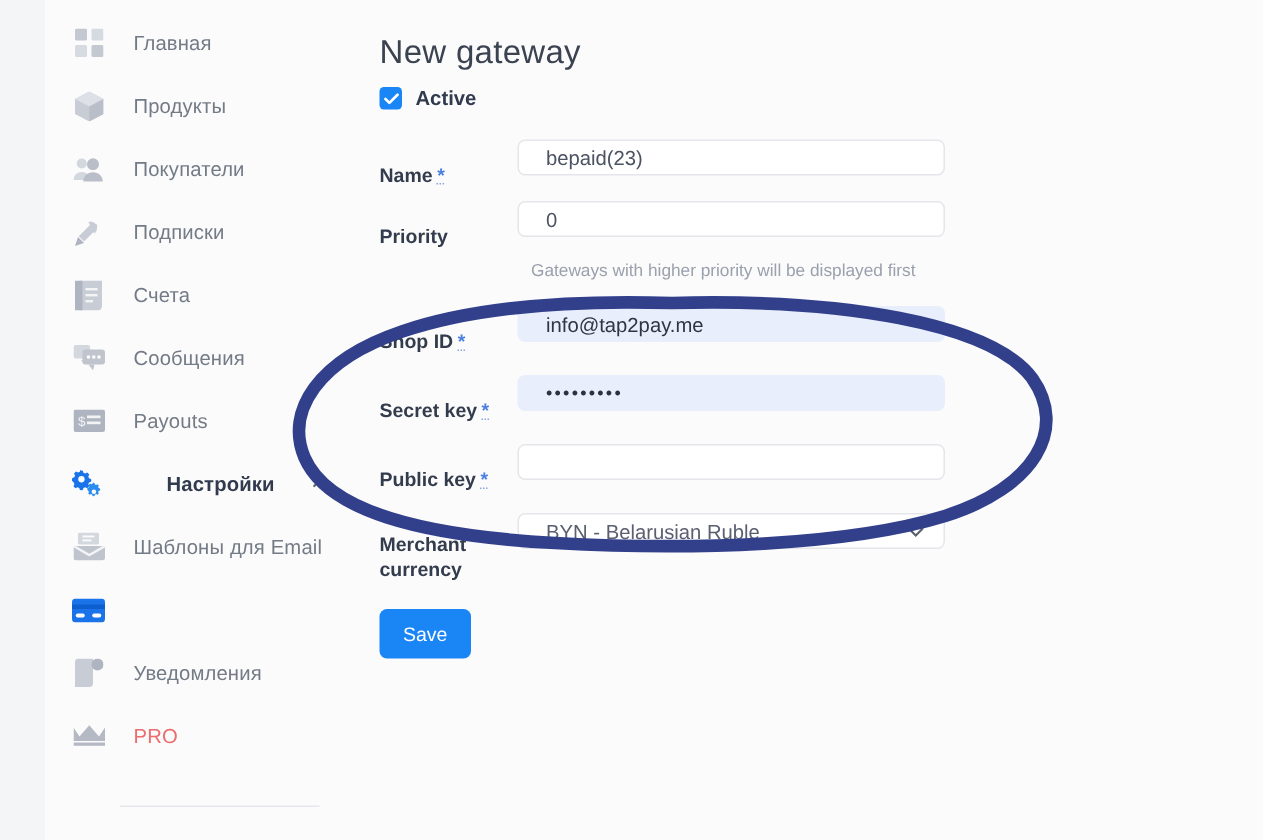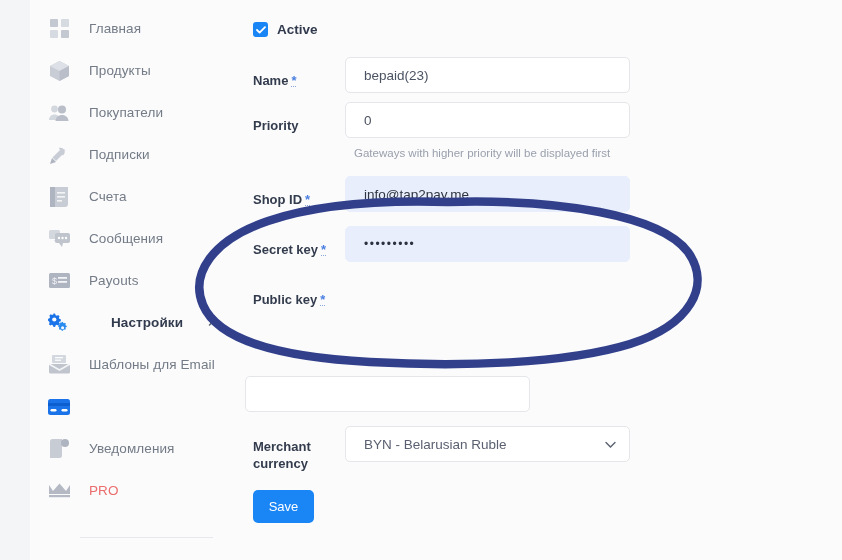--- a/index.html
+++ b/index.html
@@ -62,21 +62,21 @@
     width:100px;flex:0 0 100px;padding-left:8px;box-sizing:border-box;
     font-size:13px;font-weight:bold;color:#333c4d;line-height:16px;
     padding-top:16px;
   }
   .field-label.two-line{padding-top:12px;line-height:17px;}
   .req{
     color:#4a7fe0;font-weight:bold;margin-left:3px;
     border-bottom:1px dotted #8aa7dd;line-height:10px;display:inline-block;
   }
   .input{
-    width:285px;height:36px;box-sizing:border-box;
+    width:285px;height:24px;box-sizing:border-box;
     border:1px solid #e4e6ea;border-radius:5px;background:#ffffff;
     display:flex;align-items:center;padding-left:18px;
     font-size:13.5px;color:#4b5261;
   }
   .input.filled{background:#e8eefb;border-color:#e8eefb;color:#2f3642;}
   .input.dots{letter-spacing:1.5px;font-size:12px;color:#2b3140;}
   .input.select{justify-content:space-between;padding-right:12px;color:#5a6070;}
   .caret{width:13px;height:13px;color:#59606e;}
   .help{
     font-size:11.5px;color:#9aa0ac;margin:2px 0 0 109px;
@@ -246,20 +246,21 @@
       </span>
       <span class="nav-label pro">PRO</span>
     </div>
 
 
     <div class="divider"></div>
   </nav>
 
   <section class="main">
 
+    <h1 class="page-title">New gateway</h1>
 
     <div class="active-row">
       <span class="checkbox">
         <svg width="10" height="8" viewBox="0 0 10 8">
             <path d="M1 4l2.6 2.6L9 1.2" stroke="#ffffff" stroke-width="1.8" fill="none" stroke-linecap="round" stroke-linejoin="round"></path>
           </svg>
       </span>
       <span class="active-label">Active</span>
     </div>
 
@@ -283,21 +284,21 @@
       <div class="input filled">info@tap2pay.me</div>
     </div>
 
     <div class="field-row" style="margin-top:14px;">
       <div class="field-label">
         <span>Secret key</span><span class="req">*</span>
       </div>
       <div class="input filled dots">•••••••••</div>
     </div>
 
-    <div class="field-row" style="margin-top:14px;flex-direction:column;">
+    <div class="field-row" style="margin-top:14px;">
       <div class="field-label">
         <span>Public key</span><span class="req">*</span>
       </div>
       <div class="input"></div>
     </div>
 
     <div class="field-row" style="margin-top:14px;">
       <div class="field-label two-line">Merchant currency</div>
       <div class="input select">
         <span>BYN - Belarusian Ruble</span>

